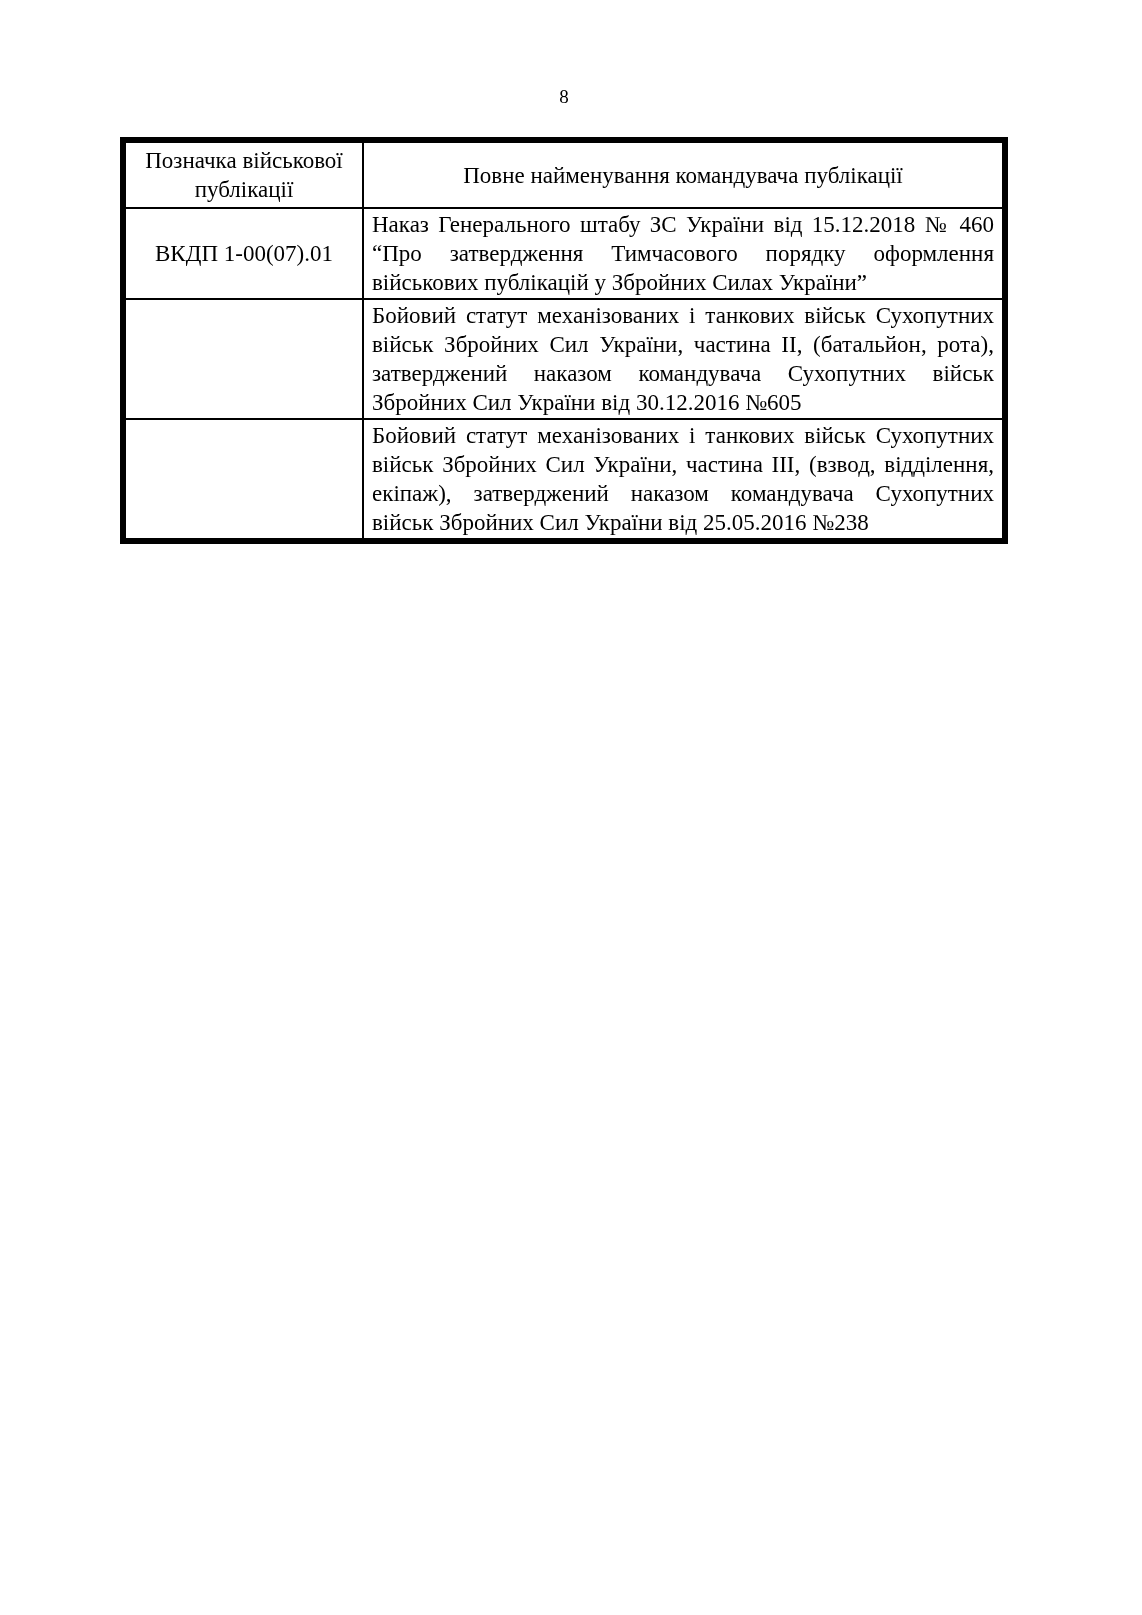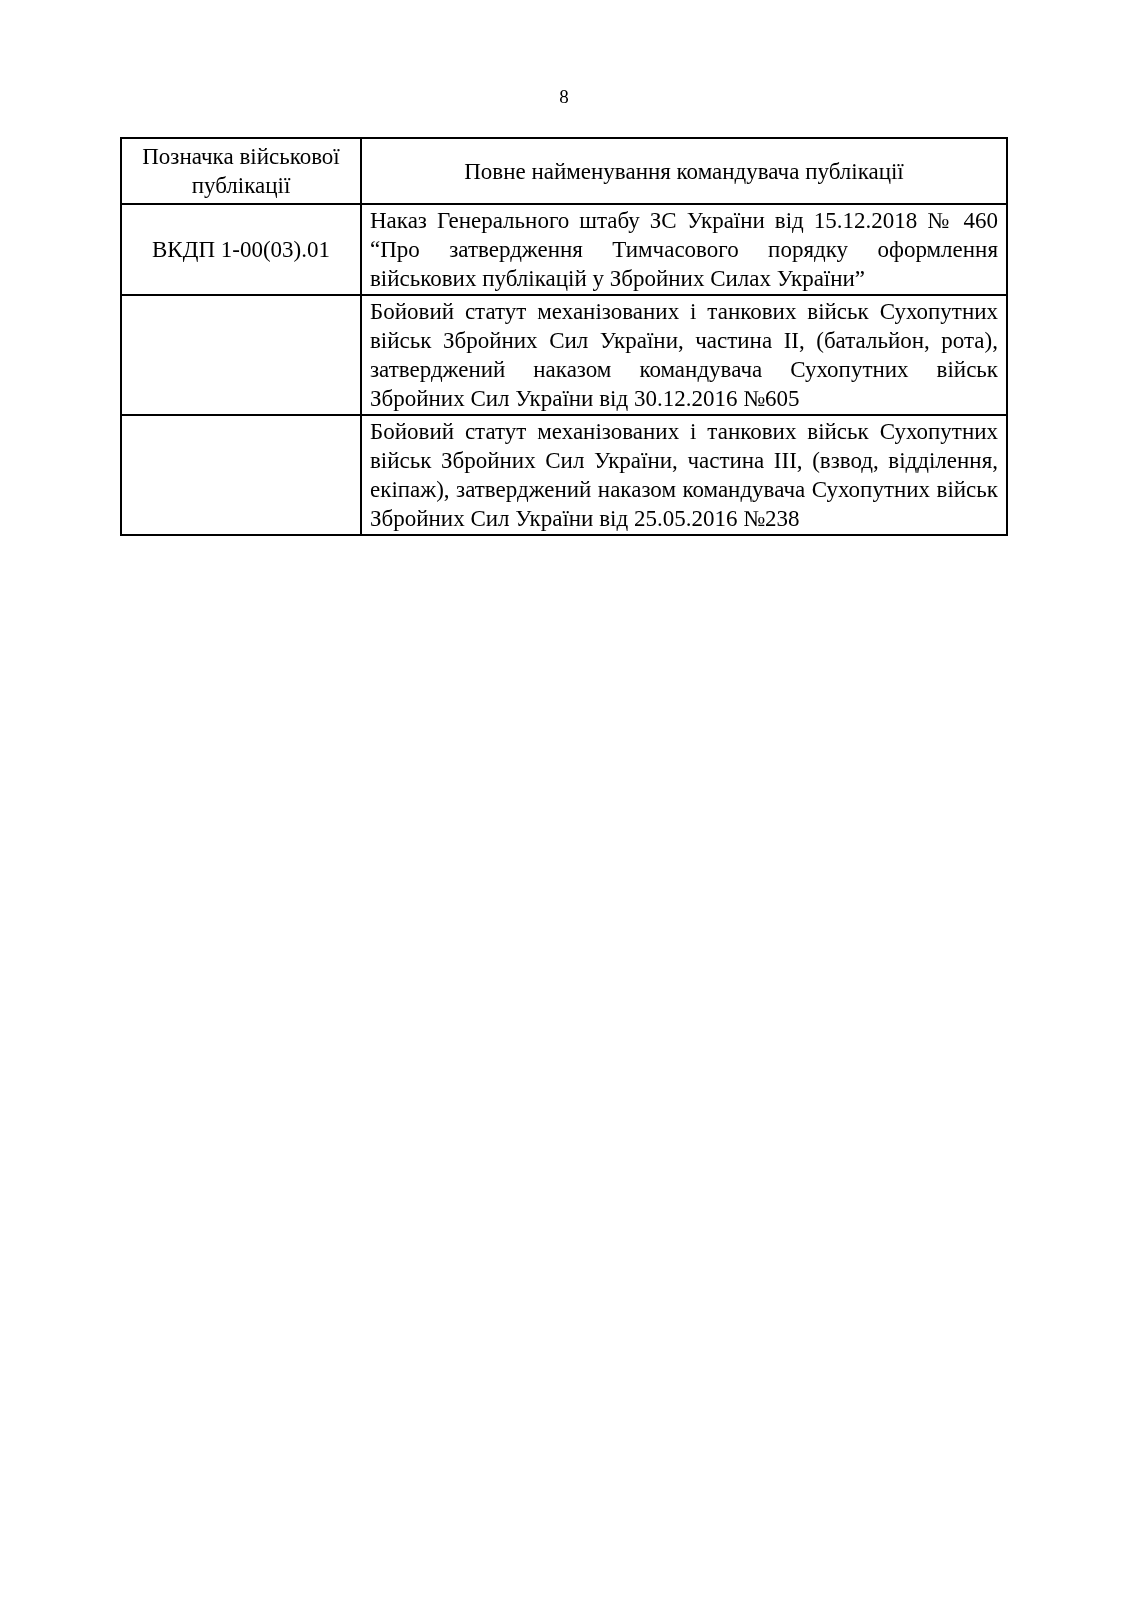--- a/index.html
+++ b/index.html
@@ -27,21 +27,21 @@
     text-align: center;
     font-size: 27px;
     line-height: 32px;
     font-weight: bold;
     letter-spacing: 0.3px;
   }
   table.pub-table {
     margin-top: 29px;
     width: 888px;
     border-collapse: collapse;
-    border: 2px solid #000000;
+    border: 6px solid #000000;
     table-layout: fixed;
     font-size: 23px;
     line-height: 29px;
   }
   .pub-table th,
   .pub-table td {
     border: 2px solid #000;
     padding: 1px 8px;
     font-weight: normal;
   }
@@ -73,21 +73,21 @@
 
   <table class="pub-table">
     <thead>
       <tr>
         <th class="col-designation">Позначка військової публікації</th>
         <th class="col-fullname">Повне найменування командувача публікації</th>
       </tr>
     </thead>
     <tbody>
       <tr>
-        <td class="cell-designation">ВКДП 1-00(03).01</td>
+        <td class="cell-designation">ВКДП 1-00(07).01</td>
         <td class="cell-fullname">Наказ Генерального штабу ЗС України від 15.12.2018 № 460 “Про затвердження Тимчасового порядку оформлення військових публікацій у Збройних Силах України”</td>
       </tr>
       <tr>
         <td class="cell-designation"></td>
         <td class="cell-fullname">Бойовий статут механізованих і танкових військ Сухопутних військ Збройних Сил України, частина II, (батальйон, рота), затверджений наказом командувача Сухопутних військ Збройних Сил України від 30.12.2016 №605</td>
       </tr>
       <tr>
         <td class="cell-designation"></td>
         <td class="cell-fullname">Бойовий статут механізованих і танкових військ Сухопутних військ Збройних Сил України, частина III, (взвод, відділення, екіпаж), затверджений наказом командувача Сухопутних військ Збройних Сил України від 25.05.2016 №238</td>
       </tr>

